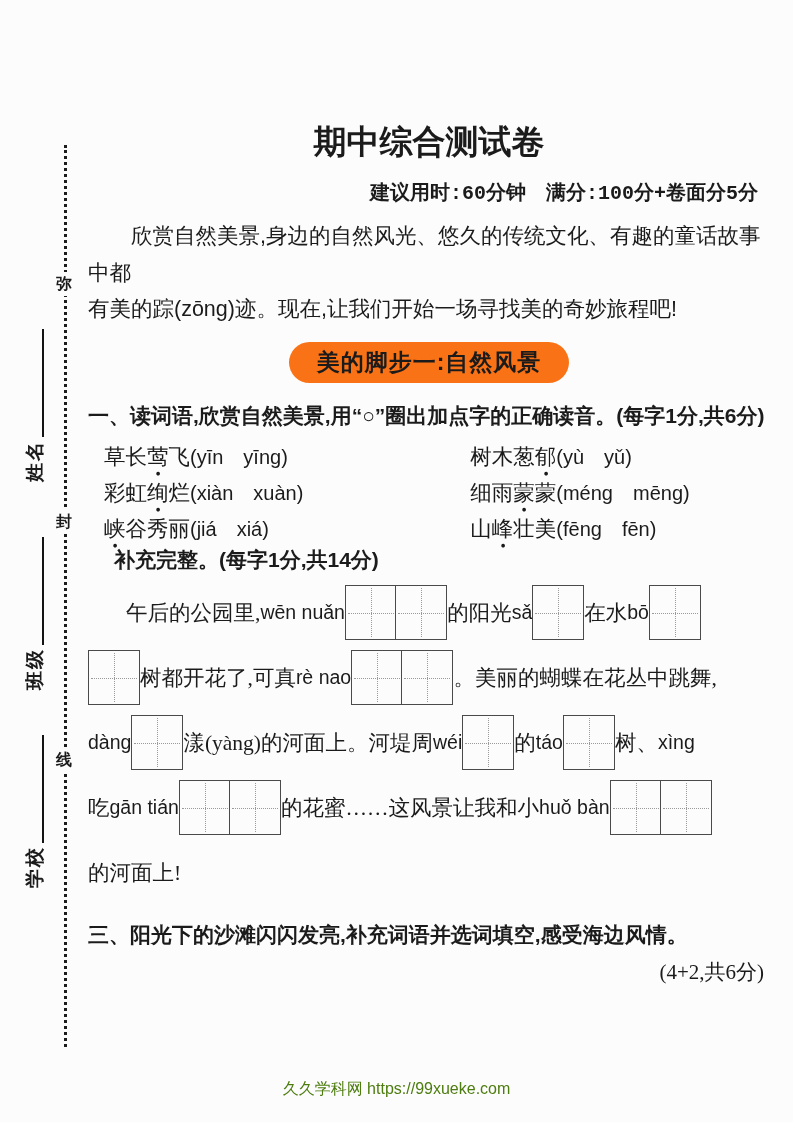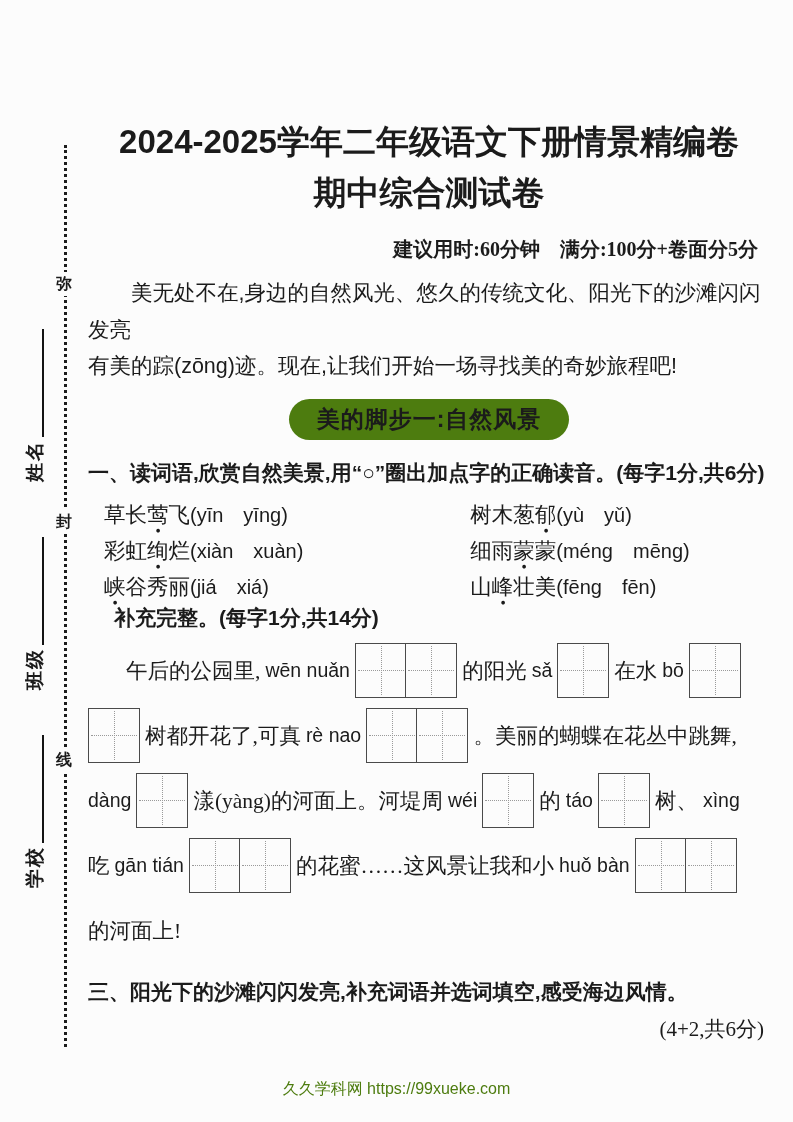--- a/index.html
+++ b/index.html
@@ -22,47 +22,47 @@
     position:absolute;display:flex;align-items:flex-end;gap:3px;
     width:180px;height:26px;transform:rotate(-90deg);
     font-size:19px;font-weight:700;letter-spacing:2px;white-space:nowrap;
   }
   .lab-line{flex:0 0 108px;border-bottom:2.5px solid #141414;height:0;margin-bottom:4px;}
   
   .content{position:absolute;left:88px;top:0;width:682px;}
   .title{ text-align:center;font-weight:800;font-size:33px;line-height:1.55;margin:0;
           font-family:"Liberation Sans",sans-serif;}
   .title-block{padding-top:116px;}
-  .meta{margin-top:18px;text-align:right;padding-right:12px;
-        font-family:Liberation Serif, serif;font-weight:700;font-size:20px;}
+  .meta{margin-top:12px;text-align:right;padding-right:12px;
+        font-family:Liberation Mono, monospace;font-weight:700;font-size:20px;}
   .intro{margin-top:12px;font-size:21.5px;line-height:1.7;}
   .intro .l1{text-indent:2em;display:block;}
   .intro .l2{display:block;}
   .pill{
     margin:14px auto 0;width:fit-content;padding:5px 28px;border-radius:24px;
-    background:#4d7c0f;font-weight:800;font-size:23px;letter-spacing:1px;
+    background:#f97316;font-weight:800;font-size:23px;letter-spacing:1px;
   }
   .stem{margin-top:16px;font-weight:800;font-size:21px;line-height:1.6;}
   .stem .tag{font-family:"Liberation Serif",serif;font-weight:600;font-size:19px;}
   .stem-cont{font-weight:800;font-size:21px;padding-left:26px;line-height:1.6;}
   
   .q1-grid{
     margin-top:10px;display:grid;grid-template-columns:55% 45%;row-gap:7px;
     padding-left:16px;font-size:21.5px;font-family:"Liberation Serif",serif;
   }
   .q1-item{white-space:nowrap;}
   .q1-py{font-family:"Liberation Sans",sans-serif;font-size:20px;}
   .dotchar{position:relative;display:inline-block;}
   .dotchar::after{
     content:"●";position:absolute;left:50%;bottom:-13px;
     transform:translateX(-50%) scale(.40);line-height:1;
   }
   
   .fill-wrap{margin-top:4px;}
-  .fill-line{display:flex;align-items:center;gap:5px;margin-top:7px;min-height:58px;
+  .fill-line{display:flex;align-items:center;margin-top:7px;min-height:58px;
              font-family:"Liberation Serif",serif;font-size:21.5px;white-space:nowrap;text-align:right;}
   .fill-line.indent{padding-left:38px;}
   .seg-py{font-family:"Liberation Sans",sans-serif;font-size:19.5px;}
   .tzg{display:inline-flex;flex:0 0 auto;}
   .tzg-cell{
     width:50px;height:53px;border:1.8px solid #4a4a4a;position:relative;background:#fcfcfc;
   }
   .tzg-cell + .tzg-cell{margin-left:-1.8px;}
   .tzg-cell::before{
     content:"";position:absolute;left:2px;right:2px;top:50%;border-top:1.5px dotted #9a9a9a;
@@ -101,28 +101,27 @@
       </div>
       <div class="fold-label" style="left: -55px; top: 785px;">
         <span>学校</span>
         <span class="lab-line"></span>
       </div>
     </div>
 
   <div class="content">
 
     <div class="title-block">
-      <h1 class="title">2024-2025学年二年级语文下册情景精编卷</h1>
       <h1 class="title">期中综合测试卷</h1>
     </div>
 
     <div class="meta">建议用时:60分钟　满分:100分+卷面分5分</div>
 
     <div class="intro">
-      <span class="l1">美无处不在,身边的自然风光、悠久的传统文化、阳光下的沙滩闪闪发亮</span>
+      <span class="l1">欣赏自然美景,身边的自然风光、悠久的传统文化、有趣的童话故事中都</span>
       <span class="l2">有美的踪(zōng)迹。现在,让我们开始一场寻找美的奇妙旅程吧!</span>
     </div>
 
     <div class="pill">美的脚步一:自然风景</div>
 
     <div class="stem">一、读词语,欣赏自然美景,用“○”圈出加点字的正确读音。(每字1分,共6分)</div>
     <div class="q1-grid" id="q1-grid">
         <div class="q1-item"><span>草长<span class="dotchar">莺</span>飞</span><span class="q1-py">(yīn　yīng)</span></div>
         <div class="q1-item"><span>树木葱<span class="dotchar">郁</span></span><span class="q1-py">(yù　yǔ)</span></div>
         <div class="q1-item"><span>彩虹<span class="dotchar">绚</span>烂</span><span class="q1-py">(xiàn　xuàn)</span></div>

